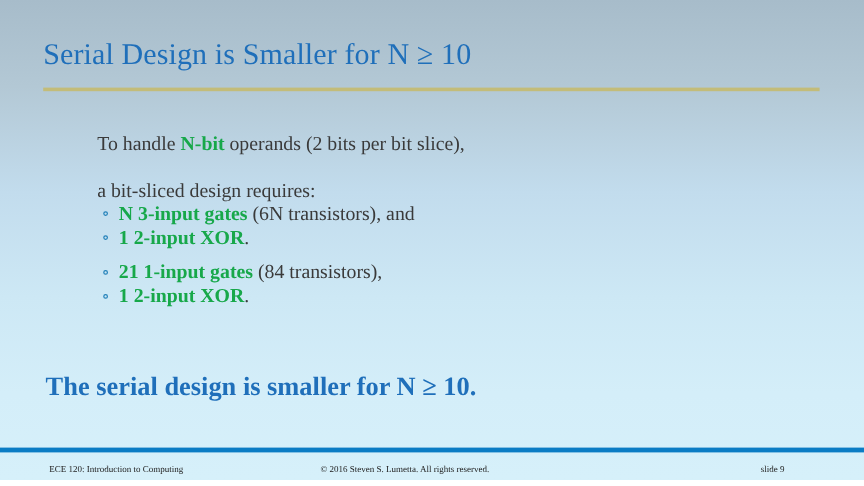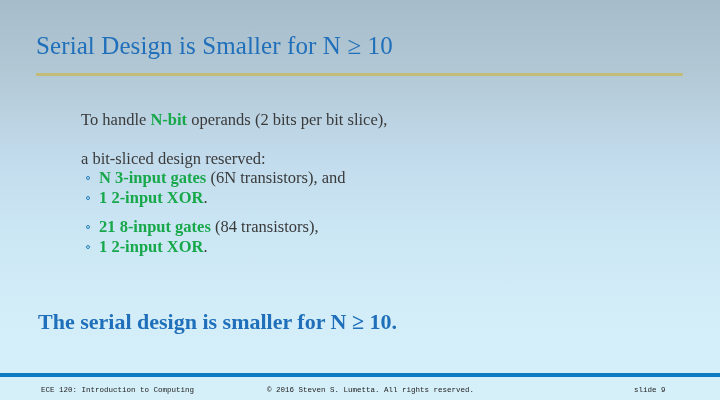--- a/index.html
+++ b/index.html
@@ -107,21 +107,21 @@
     width: 720px;
     height: 4px;
     background: #0b7cc4;
   }
   .footer {
     position: absolute;
     left: 0;
     top: 386px;
     width: 720px;
     height: 12px;
-    font-family: Liberation Mono, monospace;
+    font-family: Liberation Serif, serif;
     font-size: 7.5px;
     color: #222222;
   }
   .footer .f-left {
     position: absolute;
     left: 41px;
     top: 0;
     white-space: nowrap;
   }
   .footer .f-center {
@@ -142,38 +142,38 @@
 
 <div id="slide">
 
   <div class="title">Serial Design is Smaller for N ≥ 10</div>
   <div class="title-rule"></div>
 
   <div class="body">
 
     <div class="para">
       <span>To handle </span><span class="g">N-bit</span><span> operands (2 bits per bit slice),</span><br>
-      <span>a bit-sliced design reserved:</span>
+      <span>a bit-sliced design requires:</span>
     </div>
 
     <ul class="bullets">
       <li>
         <span class="ring"></span><span class="g">N 3-input gates</span><span class="tail"> (6N transistors), and</span>
       </li>
       <li>
         <span class="ring"></span><span class="g">1 2-input XOR</span><span class="tail">.</span>
       </li>
     </ul>
 
     <div class="block-gap"></div>
 
 
     <ul class="bullets">
       <li>
-        <span class="ring"></span><span class="g">21 8-input gates</span><span class="tail"> (84 transistors),</span>
+        <span class="ring"></span><span class="g">21 1-input gates</span><span class="tail"> (84 transistors),</span>
       </li>
       <li>
         <span class="ring"></span><span class="g">1 2-input XOR</span><span class="tail">.</span>
       </li>
     </ul>
 
   </div>
 
   <div class="conclusion">The serial design is smaller for N ≥ 10.</div>
 

